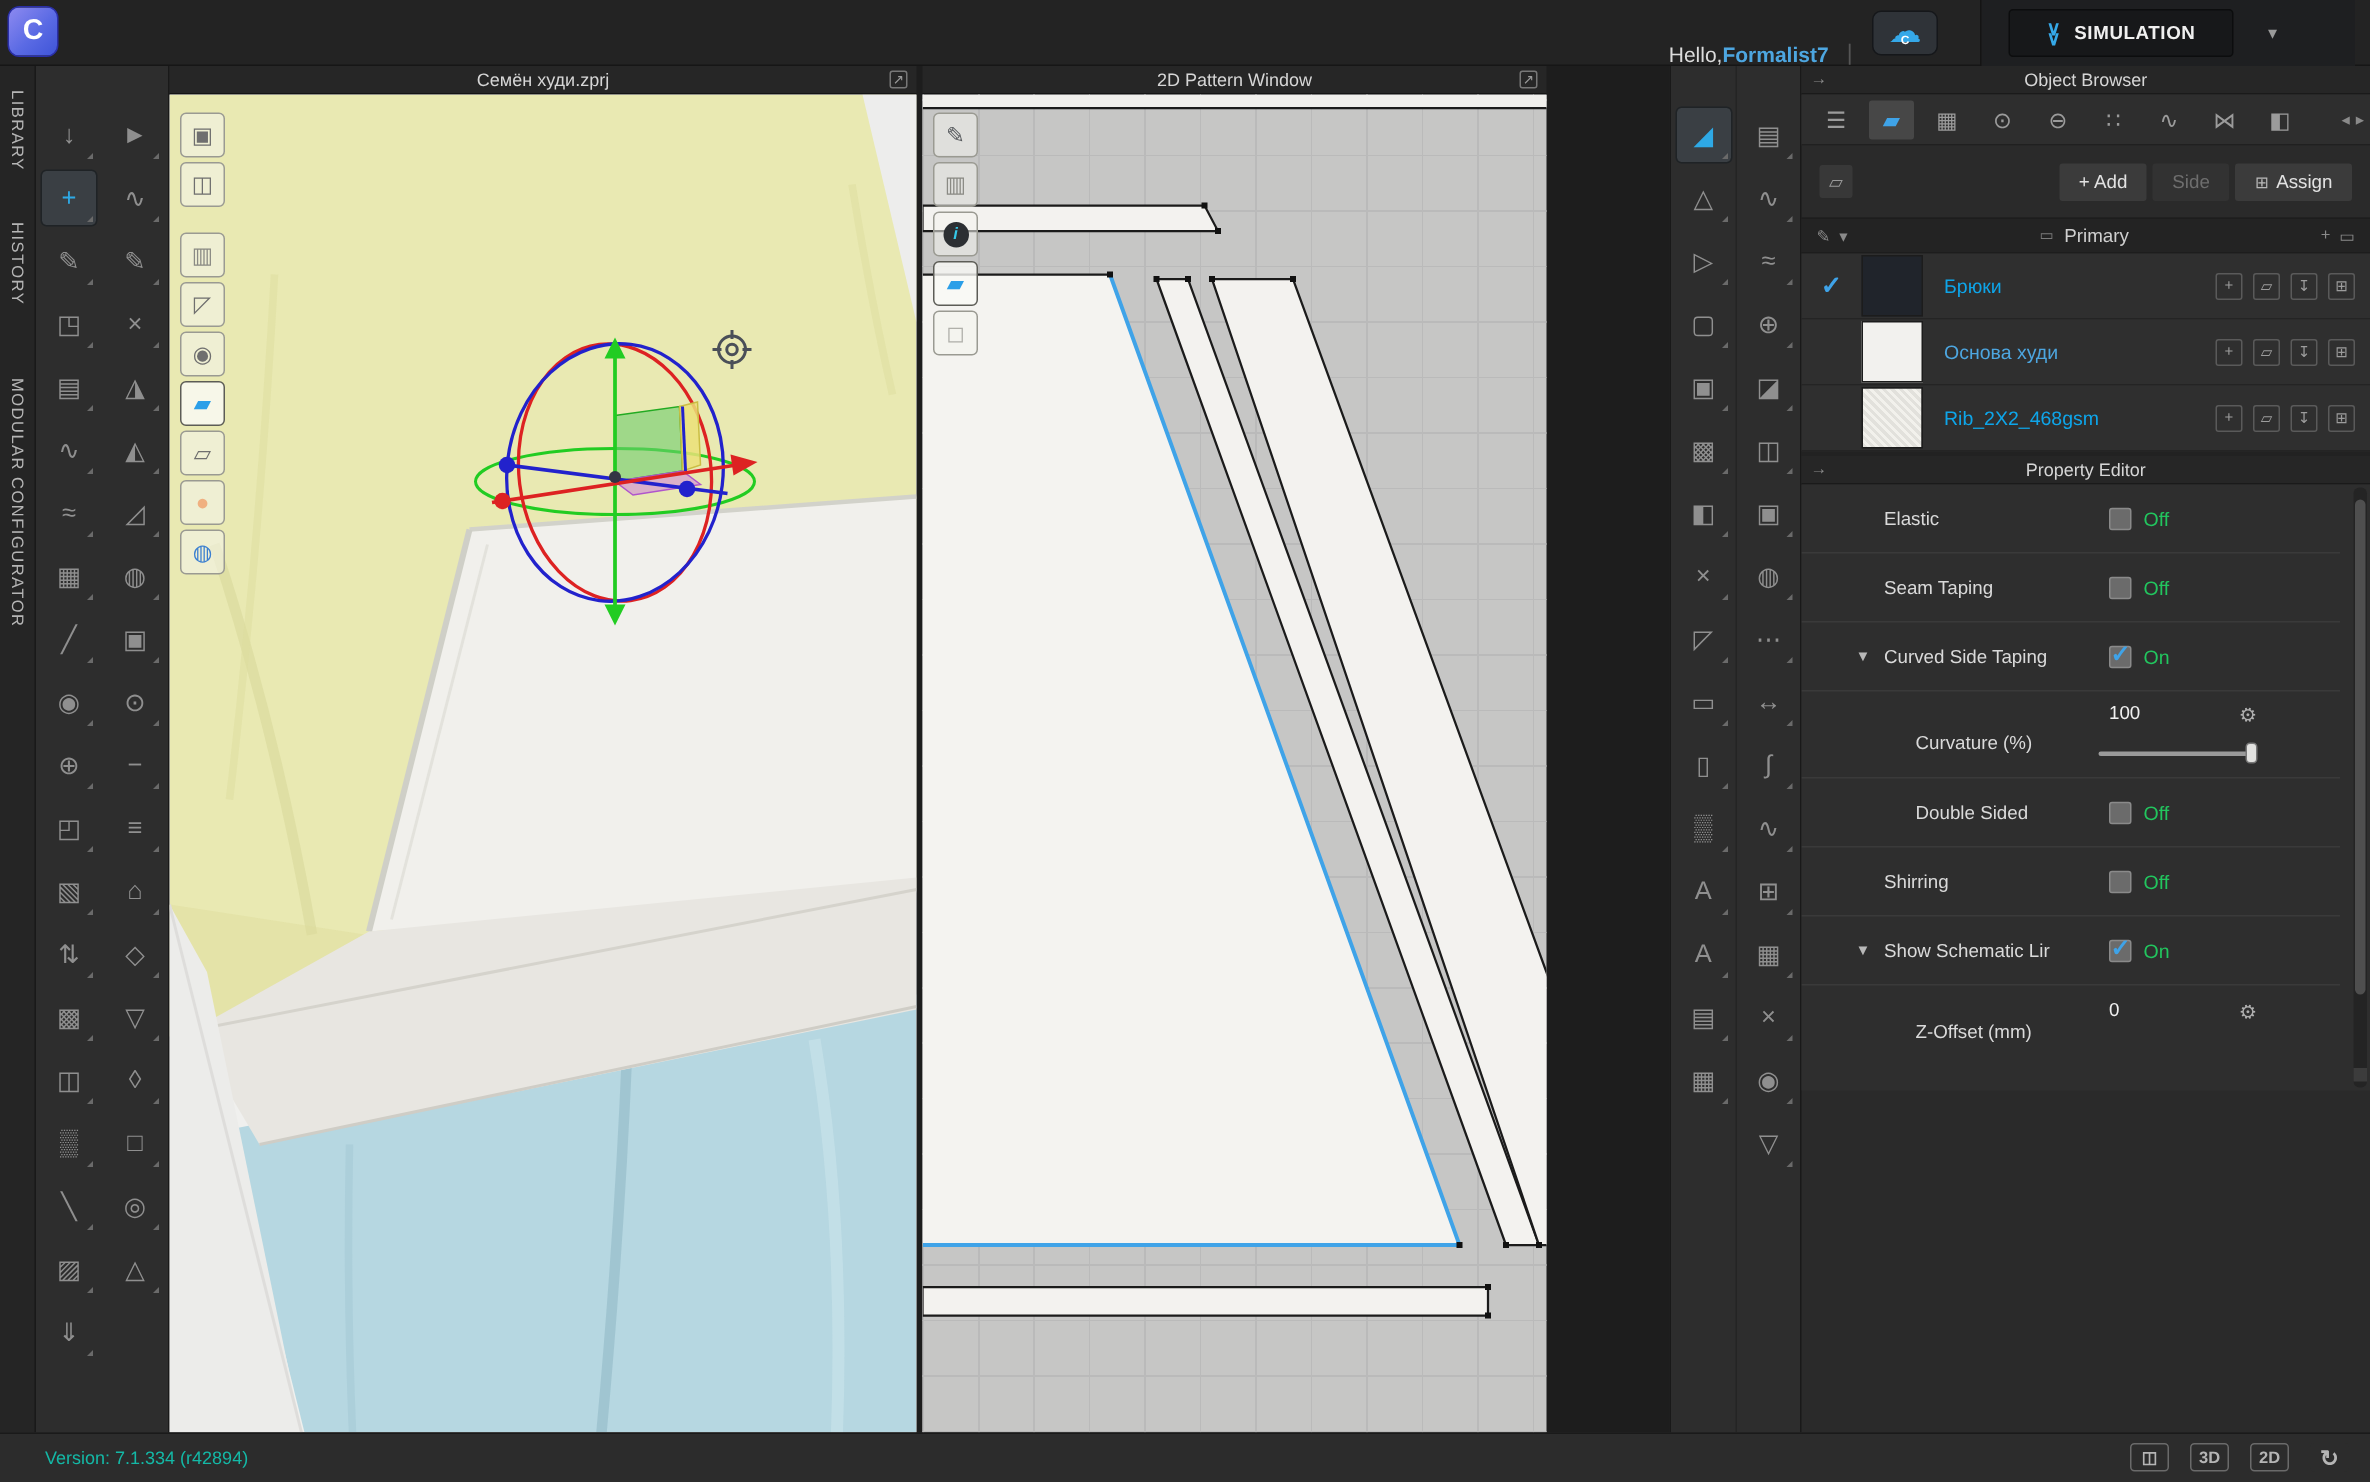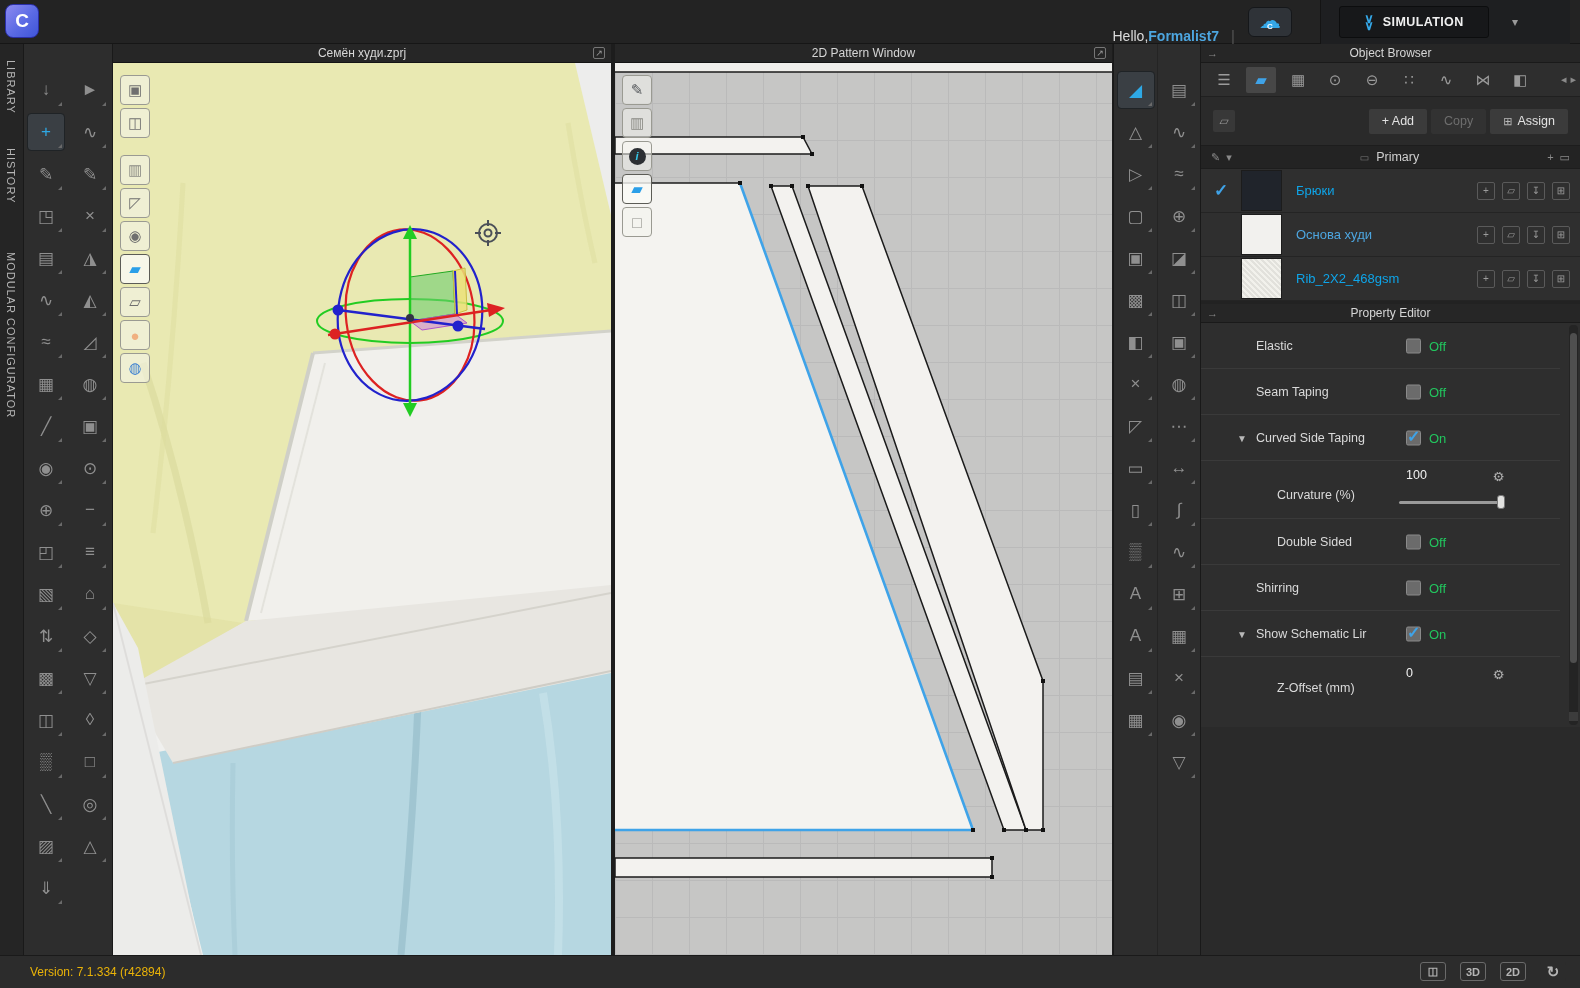--- a/index.html
+++ b/index.html
@@ -38,21 +38,21 @@
                    color:#8f8f8f; font-size:17px; position:relative; }
   .toolcol .tool:after { content:""; position:absolute; right:2px; bottom:2px; border-left:4px solid transparent; border-bottom:4px solid #6a6a6a; }
   .toolcol .tool.active { background:#3a3f44; color:#2ea9e6; outline:1px solid #1f2326; }
   #righttools { position:absolute; left:1113px; top:44px; width:87px; height:911px; background:#2d2d2d; border-left:1px solid #191919; display:flex; }
   #righttools .toolcol { width:43px; }
   #righttools .toolcol + .toolcol { border-left:1px solid #242424; }
 
   
   .pane { position:absolute; top:44px; height:911px; }
   #pane3d { left:113px; width:498px; }
-  #pane2d { left:615px; width:497px; }
+  #pane2d { left:615px; width:416px; }
   .panetitle { height:19px; background:#262626; color:#d6d6d6; font-size:12px; display:flex; align-items:center; justify-content:center; position:relative; border-bottom:1px solid #141414;}
   .popout { position:absolute; right:6px; top:3px; width:12px; height:12px; border:1px solid #777; border-radius:2px;
             color:#9a9a9a; font-size:9px; line-height:10px; text-align:center; }
   .panebody { position:relative; width:100%; height:892px; overflow:hidden; }
   #body3d { background:#f0f0ee; }
   #body2d { background-color:#c6c6c5;
             background-image:repeating-linear-gradient(0deg,#bababa 0 1px,transparent 1px 37px),
                              repeating-linear-gradient(90deg,#bababa 0 1px,transparent 1px 37px); }
 
   .innertools { position:absolute; left:7px; top:12px; display:flex; flex-direction:column; z-index:5; }
@@ -118,21 +118,21 @@
   .sliderrow .pwrench { top:8px; }
   .lastrow .pwrench { top:10px; }
   .ptrack { position:absolute; left:198px; bottom:14px; width:104px; height:3px; background:#9a9a9a; border-radius:2px; }
   .pthumb { position:absolute; right:-2px; top:-6px; width:8px; height:14px; background:#e2e2e0; border:1px solid #777; border-radius:3px; }
   #pescroll { position:absolute; right:2px; top:2px; width:9px; height:400px; background:#242424; border-radius:4px; }
   #pethumb { position:absolute; left:1px; top:8px; width:7px; height:330px; background:#4f4f4f; border-radius:4px; }
   #pescrollbtn { position:absolute; right:2px; bottom:6px; width:9px; height:9px; background:#3c3c3c; }
 
   
   #statusbar { position:absolute; left:0; top:955px; width:1580px; height:33px; background:#2c2c2c; border-top:1px solid #1a1a1a; }
-  #version { position:absolute; left:30px; top:9px; font-size:12px; color:#eab308; }
+  #version { position:absolute; left:30px; top:9px; font-size:12px; color:#14b8a6; }
   #sbbtns { position:absolute; right:14px; top:6px; display:flex; align-items:center; gap:14px; }
   .sbbtn { min-width:26px; height:19px; border:1px solid #6a6a6a; border-radius:3px; color:#b5b5b5; font-size:11px; font-weight:bold;
            display:flex; align-items:center; justify-content:center; padding:0 4px; background:#2c2c2c; }
   .sbbtn.noborder { border:none; font-size:15px; }
 </style>
 </head>
 <body>
 
 <div id="app">
 
@@ -395,21 +395,21 @@
         <div class="obtab">◧</div>
         <span id="obtabnav">
         <span>◂</span>
         <span>▸</span>
       </span>
     </div>
     <div id="obbtnrow">
       <div id="folderbtn">▱</div>
       <div id="obbtns">
         <div class="obbtn">+ Add</div>
-        <div class="obbtn disabled">Copy</div>
+        <div class="obbtn disabled">Side</div>
         <div class="obbtn">
           <span class="bicon">⊞</span>
           <span>Assign</span>
         </div>
       </div>
     </div>
     <div id="grouprow">
       <span class="gicons">
         <span>✎</span>
         <span>▾</span>

